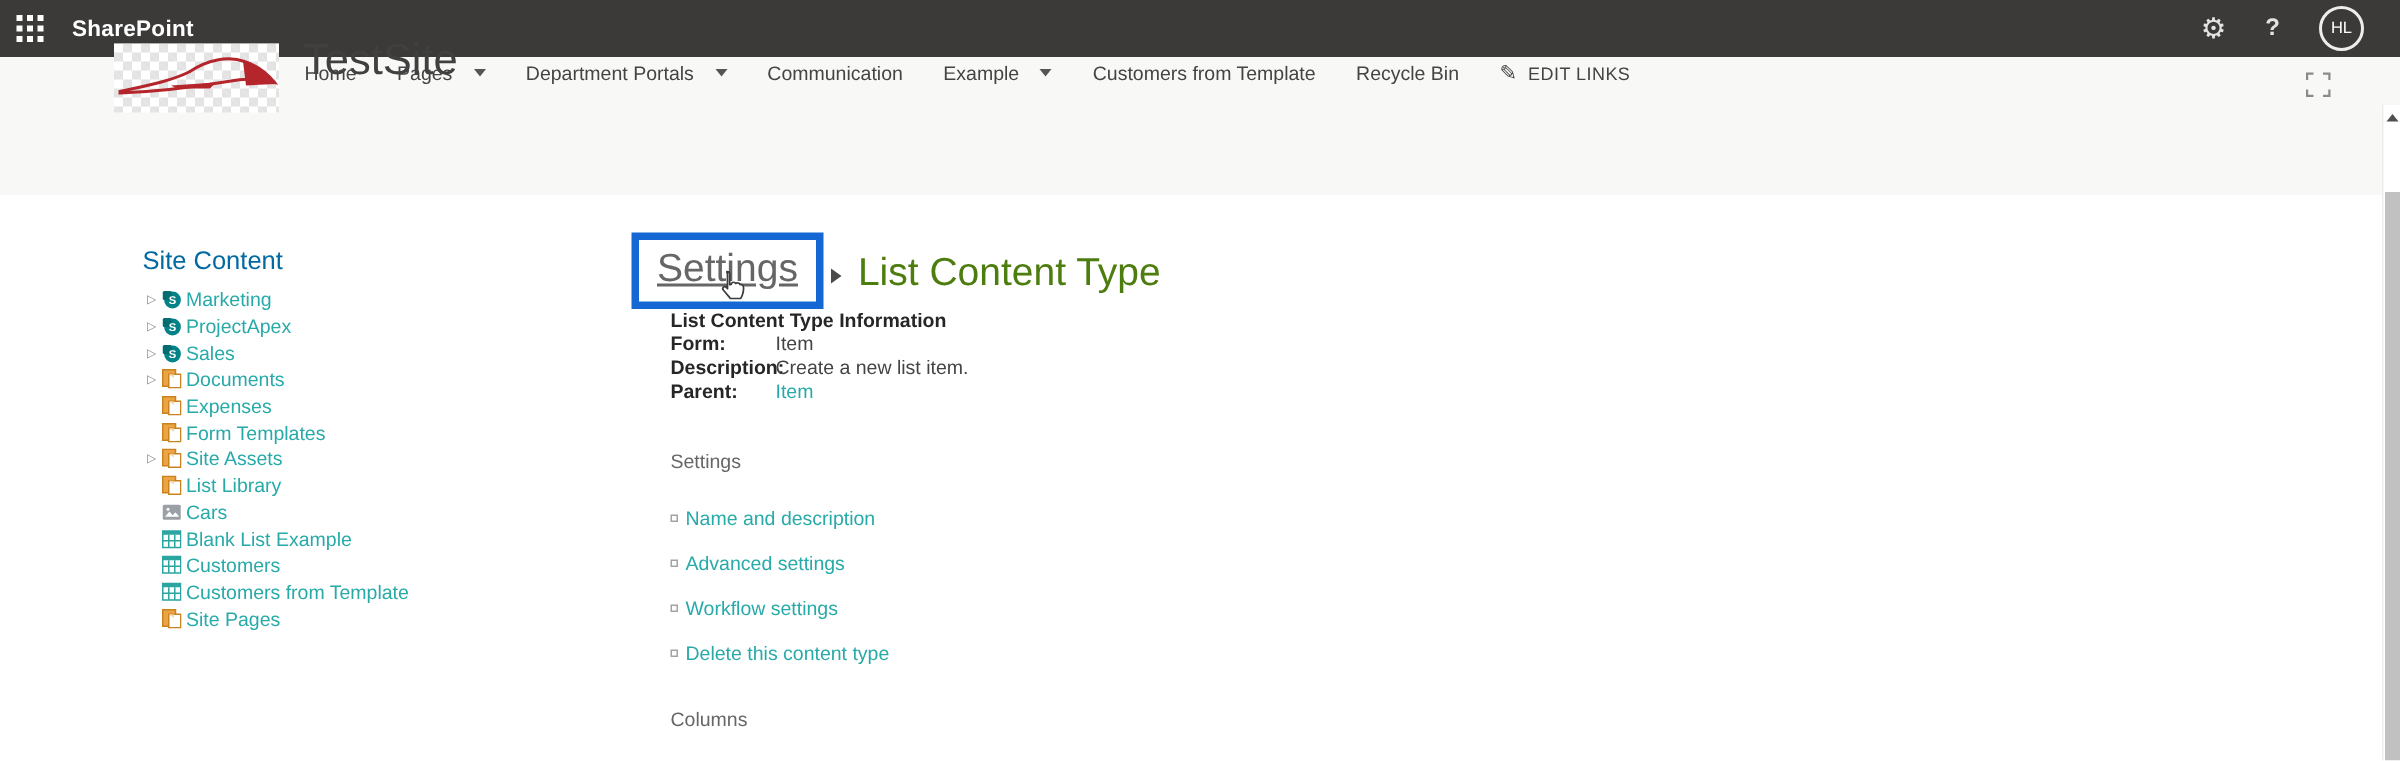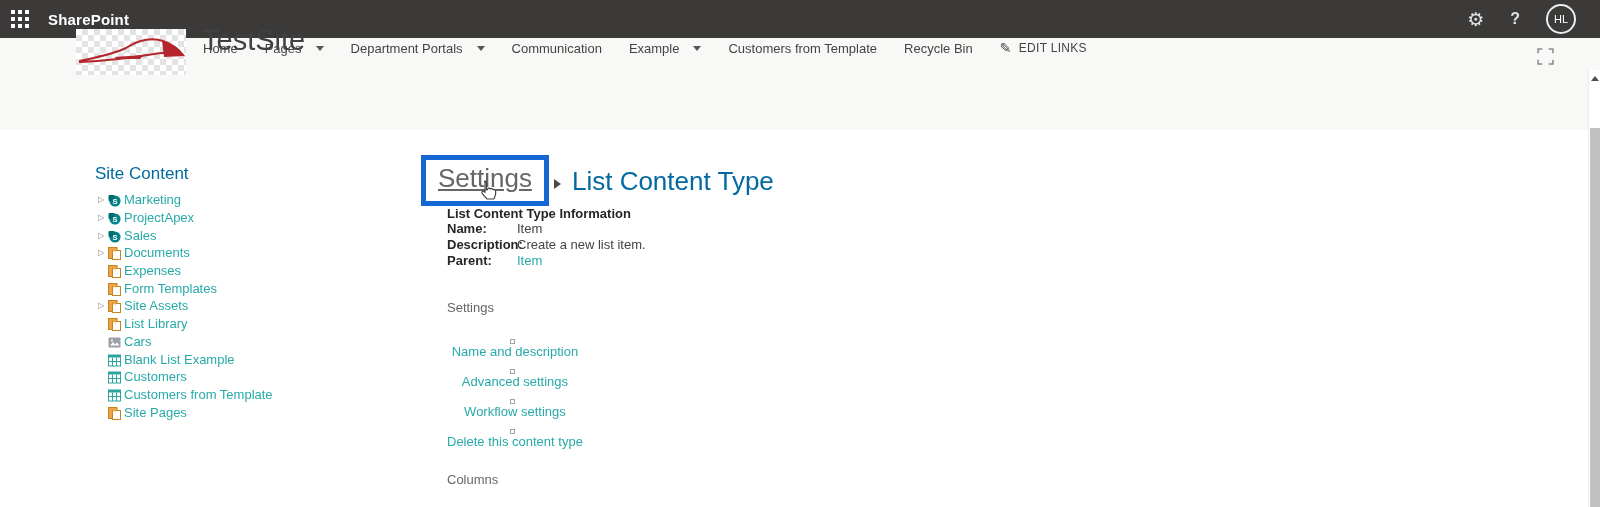--- a/index.html
+++ b/index.html
@@ -43,33 +43,33 @@
   .expander { width:10px; font-size:8px; color:#8a8a8a; flex:0 0 13px; text-align:left; padding-left:3px; }
   .tree-icon { flex:0 0 15px; height:13px; margin-right:1px; }
   .tree-label { font-size:13px; color:#27aaa8; }
 
   
   .breadcrumb { position:absolute; left:421px; top:155px; display:flex; align-items:center; }
   .settings-box { border:5px solid #1568d3; background:#fff; padding:3px 12px 7px 12px; }
   .settings-link { font-size:26px; font-weight:300; color:#666; text-decoration:underline; cursor:pointer; }
   .crumb-sep { width:0; height:0; border-left:7px solid #4a4a4a; border-top:5px solid transparent;
                border-bottom:5px solid transparent; margin:6px 0 0 5px; }
-  .page-title { font-size:26px; font-weight:300; color:#0369a1; margin-left:11px; padding-top:1px; white-space:nowrap; }
+  .page-title { font-size:26px; font-weight:300; color:#4d7c0f; margin-left:11px; padding-top:1px; white-space:nowrap; }
   .cursor-hand { position:absolute; left:477px; top:179px; pointer-events:none; }
 
   .info { position:absolute; left:447px; top:206px; }
   .info-heading { font-size:13px; font-weight:bold; color:#262626; margin-bottom:0; }
   .info-row { display:flex; font-size:13px; line-height:16px; }
   .info-label { width:70px; font-weight:bold; color:#262626; }
   .info-value { color:#444; }
   .info-value.link { color:#27aaa8; cursor:pointer; }
 
   .settings-section { position:absolute; left:447px; top:300px; }
   .section-heading { font-size:13px; color:#666; }
-  .slink-row { display:flex; align-items:center; margin-top:17px; height:13px;flex-direction:column; }
+  .slink-row { display:flex; align-items:center; margin-top:17px; height:13px; }
   .sq-bullet { width:5px; height:5px; border:1px solid #a3a3a3; background:#fdfdfd; margin-right:5px; flex:0 0 5px; }
   .slink { font-size:13px; color:#27aaa8; cursor:pointer; }
   .slink-row:nth-child(2){ margin-top:24px; }
 
   .columns-heading { position:absolute; left:447px; top:472px; font-size:13px; color:#666; }
 
   
   .scrollbar { position:absolute; right:0; top:70px; width:12px; height:437px; background:#fff;
                border-left:1px solid #ededed; }
   .scroll-up { position:absolute; top:6px; left:2px; width:0; height:0;
@@ -291,21 +291,21 @@
 
   <div class="cursor-hand">
     <svg width="21" height="25" viewBox="0 0 20 24">
       <path d="M7.5 2 C8.4 2 9 2.7 9 3.6 L9 10.4 L10 10.2 C10.1 9.4 10.7 8.8 11.5 8.8 C12.1 8.8 12.6 9.1 12.9 9.6 C13.2 9.3 13.7 9.1 14.2 9.2 C14.9 9.3 15.4 9.7 15.6 10.3 C15.9 10.2 16.3 10.2 16.7 10.3 C17.5 10.6 17.9 11.4 17.9 12.4 C17.9 13.3 17.7 15.2 17.2 16.7 C16.8 18 16 19.2 16 19.2 L9.4 19.2 C9.4 19.2 8.7 18.2 7.8 17.2 C6.9 16.2 4.9 13.8 4.9 13.8 C4.4 13.2 4.5 12.4 5 11.9 C5.6 11.4 6.4 11.5 6.9 12.1 L7.6 12.9 L7.6 3.6 C7.6 2.7 6.6 2 7.5 2 Z" fill="#fff" stroke="#3c3c3c" stroke-width="1.1" stroke-linejoin="round"></path>
     </svg>
   </div>
 
   <div class="info">
     <div class="info-heading">List Content Type Information</div>
     <div class="info-row">
-      <span class="info-label">Name:</span>
+      <span class="info-label">Form:</span>
       <span class="info-value">Item</span>
     </div>
     <div class="info-row">
       <span class="info-label">Description:</span>
       <span class="info-value">Create a new list item.</span>
     </div>
     <div class="info-row">
       <span class="info-label">Parent:</span>
       <span class="info-value link">Item</span>
     </div>

